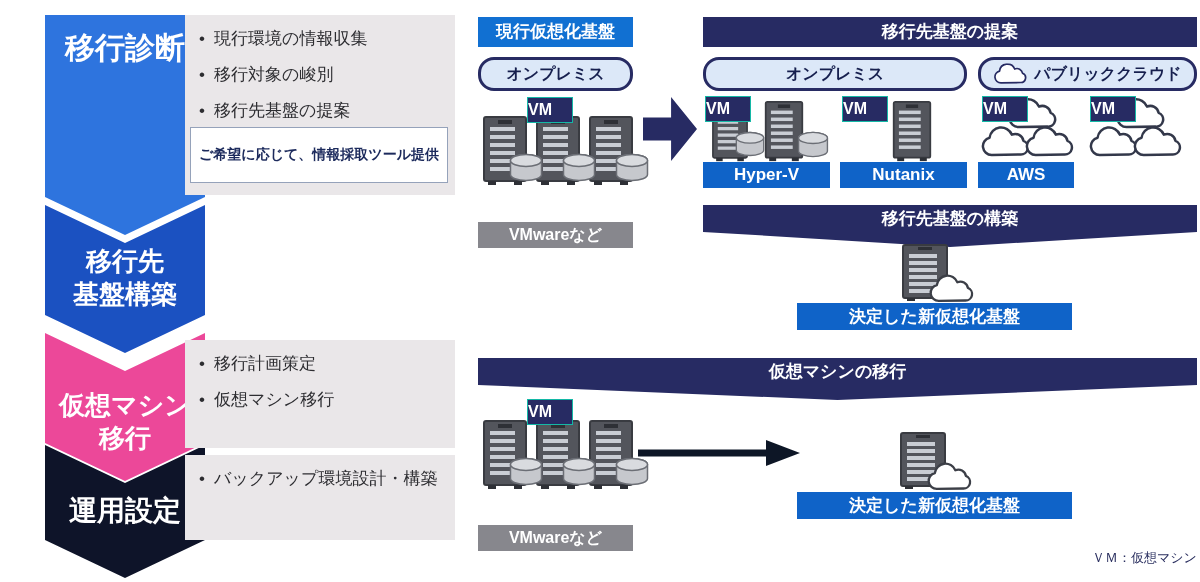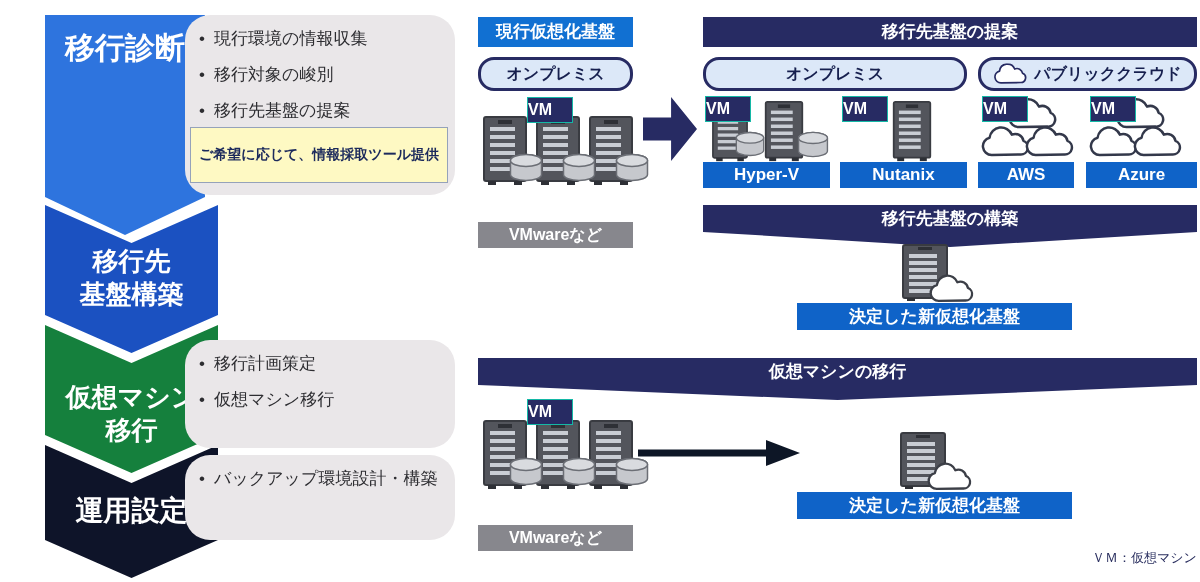--- a/index.html
+++ b/index.html
@@ -2,29 +2,29 @@
 <html><head>
 <meta charset="utf-8">
 <style>
   html,body{margin:0;padding:0;background:#fff;}
   body{font-family:"Liberation Sans","DejaVu Sans",sans-serif;}
   .canvas{position:relative;width:1200px;height:582px;background:#fff;overflow:hidden;}
 
   
   .chev{position:absolute;left:15px;width:160px;color:#fff;font-weight:700;text-align:center;margin-left:30px;}
   .chev-first{clip-path:polygon(0 0,100% 0,100% calc(100% - 38px),50% 100%,0 calc(100% - 38px));}
-  .chev-mid{clip-path:polygon(0 0,50% 38px,100% 0,100% calc(100% - 38px),50% 100%,0 calc(100% - 38px));padding-left:13px;}
+  .chev-mid{clip-path:polygon(0 0,50% 38px,100% 0,100% calc(100% - 38px),50% 100%,0 calc(100% - 38px));}
   .chev-label{position:absolute;left:0;width:100%;line-height:1.28;}
 
   
-  .detail-box{position:absolute;left:185px;width:270px;background:#eae7e9;box-sizing:border-box;border-radius:25px;}
+  .detail-box{position:absolute;left:185px;width:270px;background:#eae7e9;box-sizing:border-box;}
   .detail-box ul{margin:0;padding:13px 8px 0 14px;list-style:none;font-size:17px;color:#2d2d31;}
   .detail-box li{position:relative;padding-left:15px;margin-bottom:14px;line-height:1.3;}
   .detail-box li::before{content:"•";position:absolute;left:0;top:0;}
-  .note-box{position:absolute;left:5px;top:112px;width:256px;height:54px;background:#fef9c3;
+  .note-box{position:absolute;left:5px;top:112px;width:256px;height:54px;background:#ffffff;
     border:1px solid #95a2ba;display:flex;align-items:center;justify-content:center;
     font-weight:700;font-size:14px;color:#1c2a5c;}
 
   
   .hdr-blue{position:absolute;background:#1170d2;color:#fff;font-weight:700;text-align:center;
     font-size:17px;height:30px;line-height:30px;}
   .banner{position:absolute;background:#272b63;color:#fff;font-weight:700;text-align:center;font-size:17px;}
   .banner-flat{height:30px;line-height:30px;}
   .banner-vee{height:42px;line-height:27px;clip-path:polygon(0 0,100% 0,100% 64%,50% 100%,0 64%);}
   .pill{position:absolute;background:#dce8f8;border:3px solid #272b63;border-radius:16px;
@@ -95,21 +95,21 @@
     <div class="chev-label" style="top:14px;font-size:30px">
       <div>移行診断</div>
     </div>
   </div>
   <div class="chev chev-mid" style="top:205px;height:148px;background:#1b51c1">
     <div class="chev-label" style="top:40px;font-size:26px">
       <div>移行先</div>
       <div>基盤構築</div>
     </div>
   </div>
-  <div class="chev chev-mid" style="top:325px;height:148px;background:#15803d">
+  <div class="chev chev-mid" style="top:333px;height:148px;background:#ec4899">
     <div class="chev-label" style="top:56px;font-size:26px">
       <div>仮想マシン</div>
       <div>移行</div>
     </div>
   </div>
   <div class="chev chev-mid" style="top:445px;height:133px;background:#0e1429">
     <div class="chev-label" style="top:48px;font-size:28px">
       <div>運用設定</div>
     </div>
   </div>
@@ -209,21 +209,20 @@
   <svg class="icon" style="left:1114px;top:98px;width:52px;height:32px;color:#33384a">
       <use href="#sym-cloud"></use>
     </svg>
   <svg class="icon" style="left:1088px;top:126px;width:50px;height:32px;color:#33384a">
       <use href="#sym-cloud"></use>
     </svg>
   <svg class="icon" style="left:1132px;top:126px;width:50px;height:32px;color:#33384a">
       <use href="#sym-cloud"></use>
     </svg>
   <div class="vm-badge" style="left:1090px;top:96px">VM</div>
-  <div class="plat-bar" style="left:1086px;top:162px;width:111px">Azure</div>
 
   <div class="banner banner-vee" style="left:703px;top:205px;width:494px">移行先基盤の構築</div>
   <svg class="icon" style="left:902px;top:244px;width:46px;height:58px">
       <use href="#sym-server2"></use>
     </svg>
   <svg class="icon" style="left:928px;top:274px;width:46px;height:30px;color:#3c3f47">
       <use href="#sym-cloud"></use>
     </svg>
   <div class="plat-bar" style="left:797px;top:303px;width:275px;height:27px;line-height:27px">決定した新仮想化基盤</div>
 

